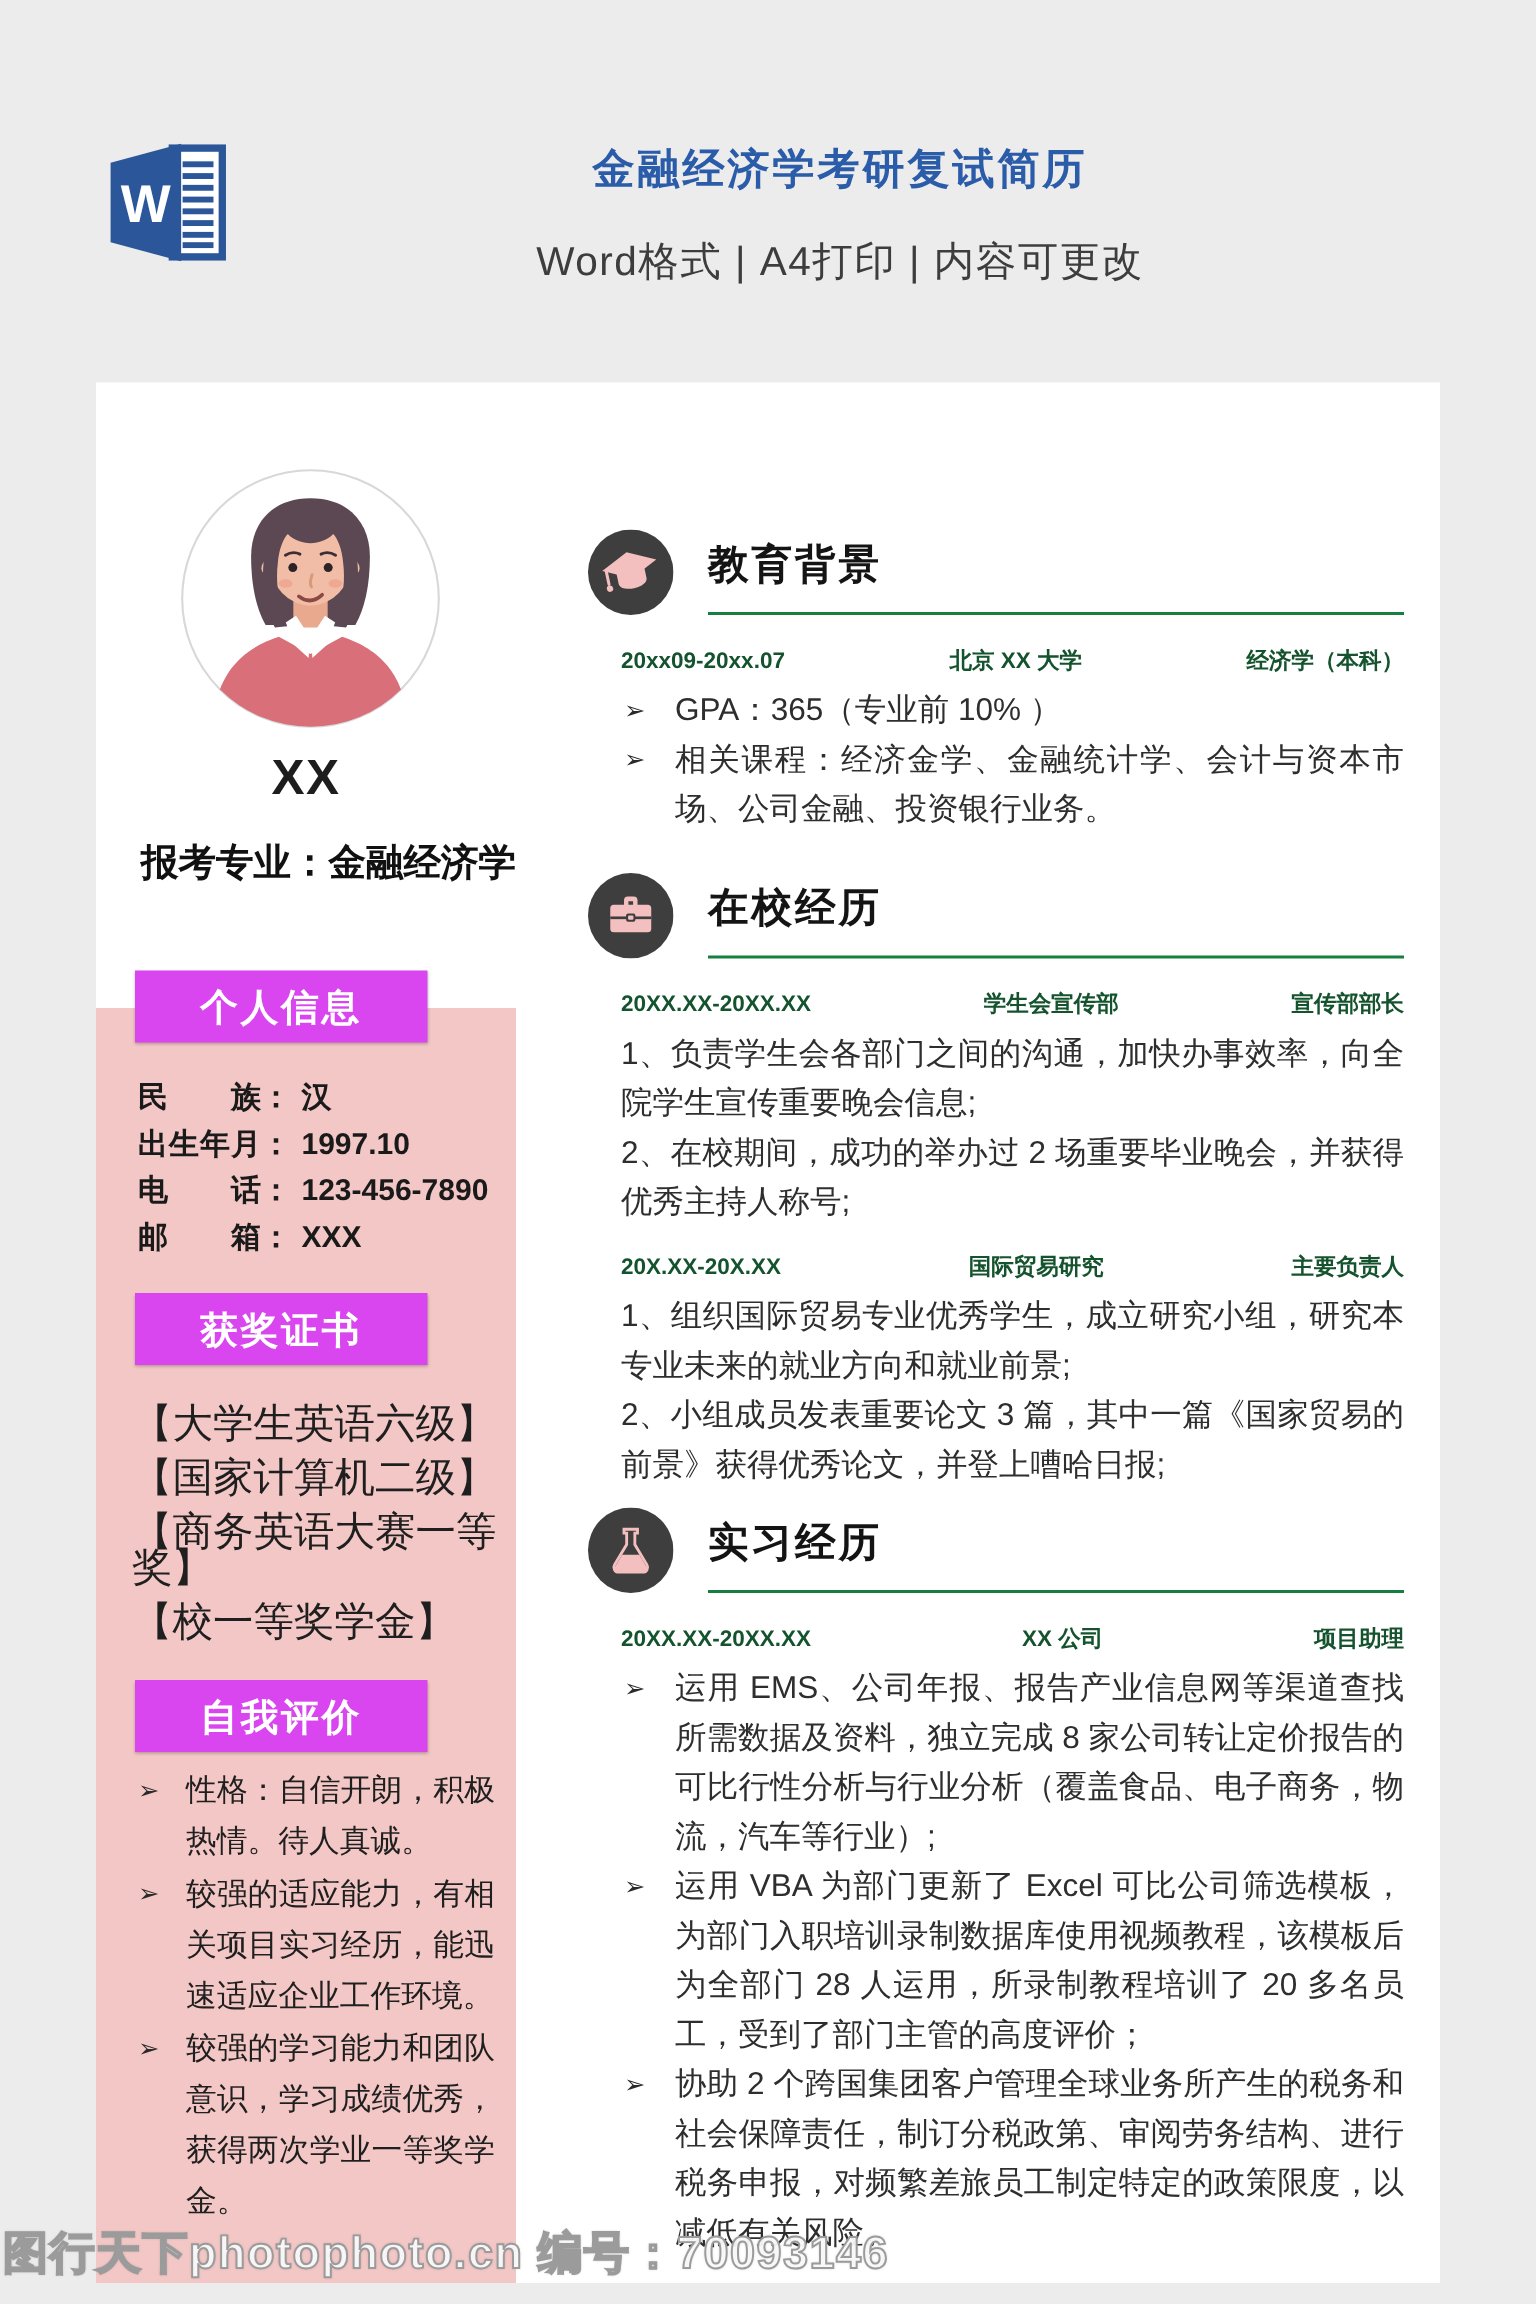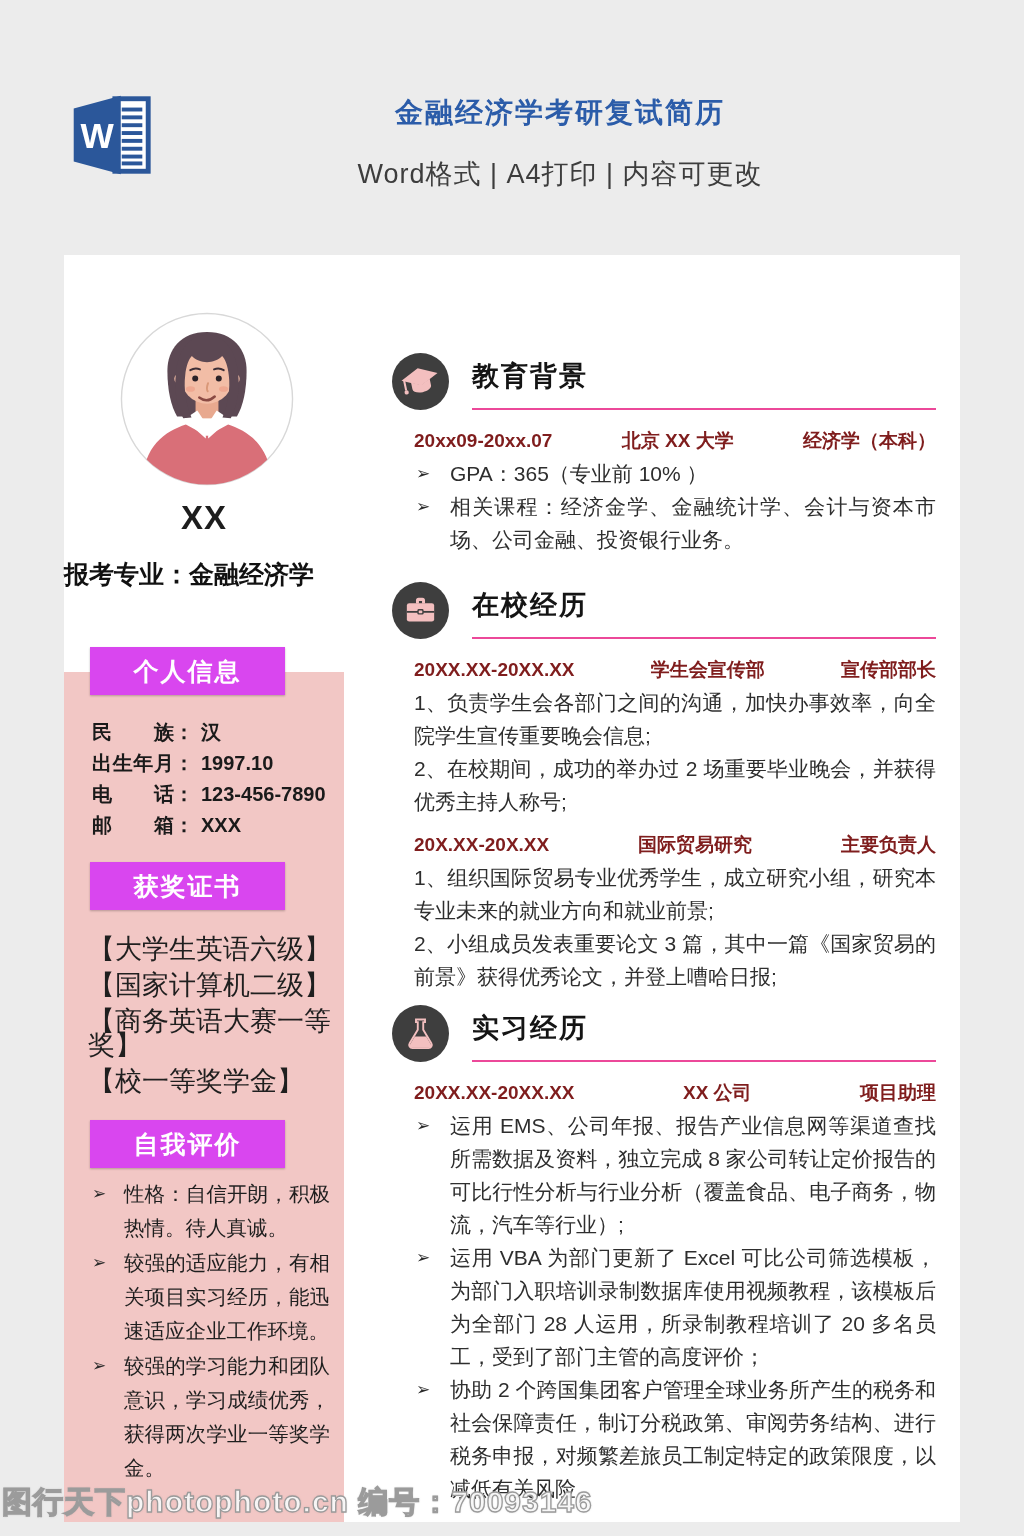--- a/index.html
+++ b/index.html
@@ -30,21 +30,21 @@
   }
 
   
   .pink-panel{position:absolute;left:0;top:417px;width:280px;height:850px;background:#f2c7c5;}
   .avatar-wrap{position:absolute;left:55px;top:56px;width:176px;height:176px;}
   .person-name{
     position:absolute;left:0;top:244px;width:280px;text-align:center;
     font-size:33px;font-weight:bold;color:#1d1d1d;letter-spacing:1px;
   }
   .person-major{
-    position:absolute;left:0;top:303px;width:280px;text-align:left;
+    position:absolute;left:0;top:303px;width:280px;text-align:right;
     font-size:25px;font-weight:bold;color:#111111;
   }
   .side-block{
     position:absolute;left:26px;width:195px;height:48px;background:#d946ef;
     color:#ffffff;font-size:25px;font-weight:bold;letter-spacing:2px;
     display:flex;align-items:center;justify-content:center;
     box-shadow:0 1px 2px rgba(0,0,0,.25);
   }
   .blk-info{top:392px;}
   .blk-award{top:607px;}
@@ -64,29 +64,29 @@
 
   
   .main-col{position:absolute;left:328px;top:0;width:544px;}
   .m-section{margin-top:0;}
   .sec-edu{margin-top:98px;}
   .sec-campus{margin-top:26px;}
   .sec-intern{margin-top:12px;}
   .m-head{display:flex;align-items:flex-start;}
   .m-icon{width:57px;height:57px;flex:none;}
   .m-title-wrap{
-    flex:1;margin-left:23px;border-bottom:2px solid #ec4899;
+    flex:1;margin-left:23px;border-bottom:2px solid #15803d;
     padding:5px 0 14px 0;
   }
   .m-title{font-size:27px;font-weight:bold;color:#141414;letter-spacing:2px;}
   .entries{padding-left:22px;margin-top:14px;}
   .entry{margin-bottom:10px;}
   .entry-head{
     display:flex;justify-content:space-between;
-    font-size:19px;font-weight:bold;color:#7f1d1d;line-height:33px;
+    font-size:15px;font-weight:bold;color:#14532d;line-height:33px;
   }
   .entry-line{margin:0;font-size:21px;color:#2e2e2e;line-height:33px;text-align:justify;}
   .arrow-li{position:relative;padding-left:36px;font-size:21px;color:#2e2e2e;line-height:33px;text-align:justify;}
   .arrow-li .arrow{position:absolute;left:2px;top:0;font-size:17px;color:#2a2a2a;}
 
   
   .watermark{
     position:absolute;left:2px;top:1482px;
     font-size:30px;font-weight:bold;letter-spacing:1px;
     color:rgba(255,255,255,.9);

